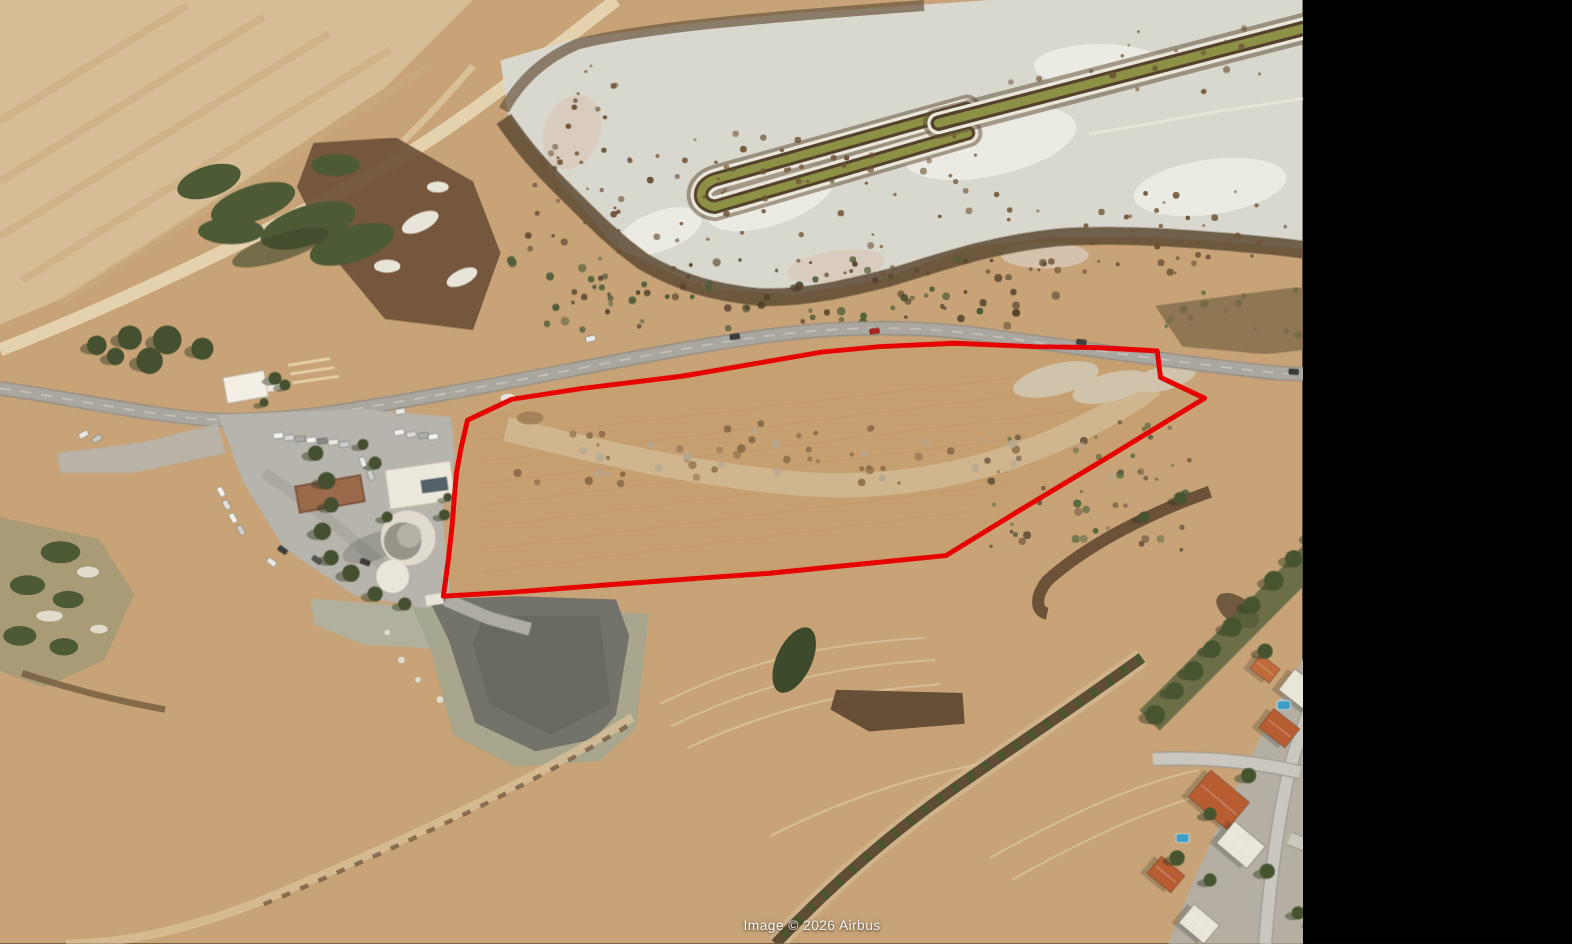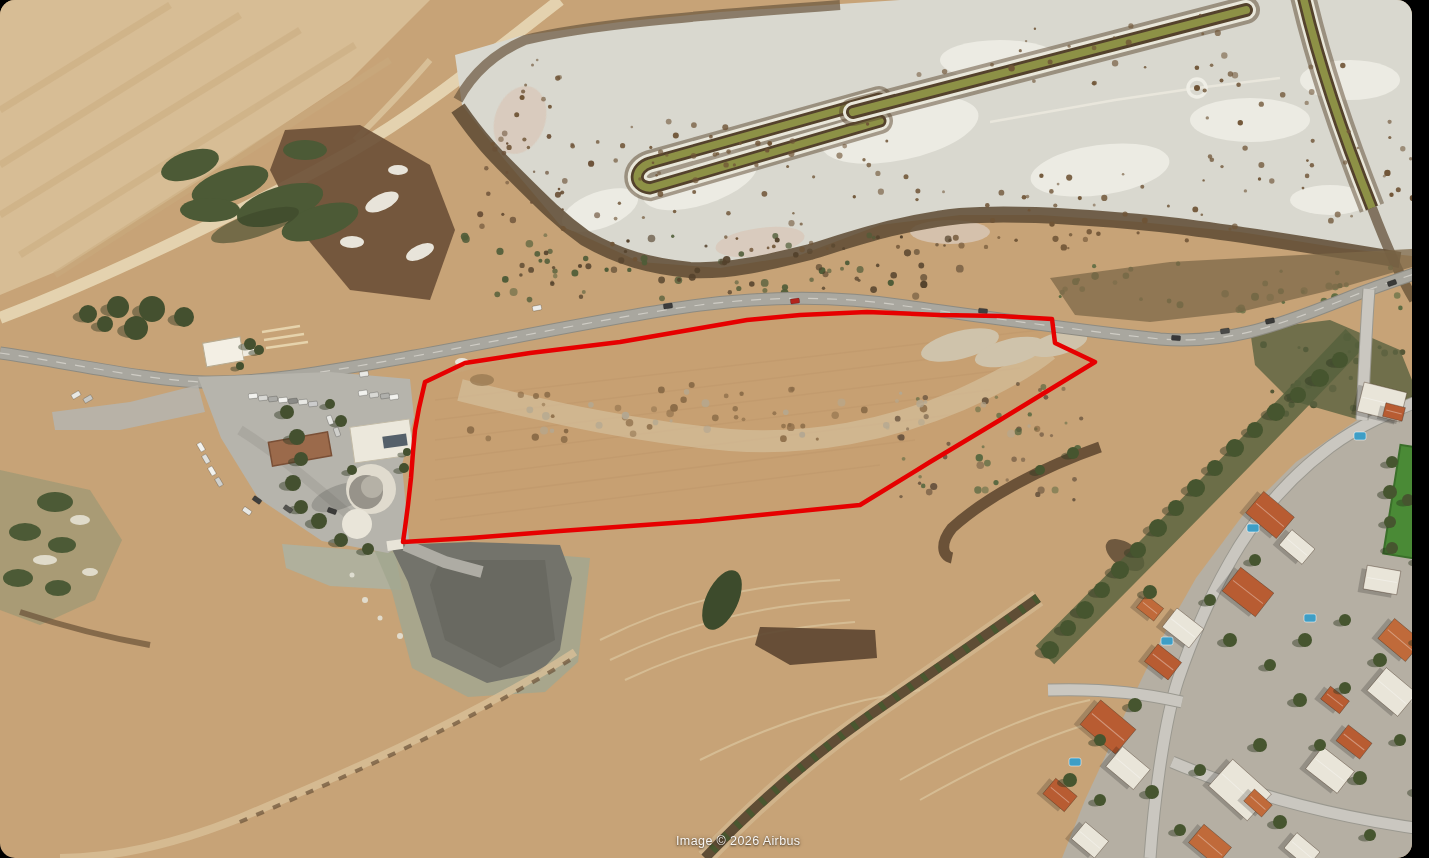--- a/index.html
+++ b/index.html
@@ -1,18 +1,18 @@
 <!DOCTYPE html>
 <html><head>
 <meta charset="utf-8">
 <title>Satellite Map</title>
 <style>
   html,body{margin:0;padding:0;background:#000;}
-  #stage{position:relative;width:1412px;height:858px;overflow:hidden;
-         font-family:"Liberation Sans", sans-serif;border-radius:15px;}
+  #stage{position:relative;width:1184px;height:858px;overflow:hidden;
+         font-family:"Liberation Sans", sans-serif;}
   #map-svg{position:absolute;left:0;top:0;width:1429px;height:858px;display:block;}
   #watermark{position:absolute;left:676px;top:834px;font-size:12.5px;letter-spacing:.4px;
              color:rgba(255,255,255,.93);text-shadow:0 1px 2px rgba(0,0,0,.6),0 0 4px rgba(0,0,0,.35);
              user-select:none;pointer-events:none;}
 </style>
 </head>
 <body>
 
 <div id="stage">
 <svg id="map-svg" viewBox="0 0 1429 858" xmlns="http://www.w3.org/2000/svg">

